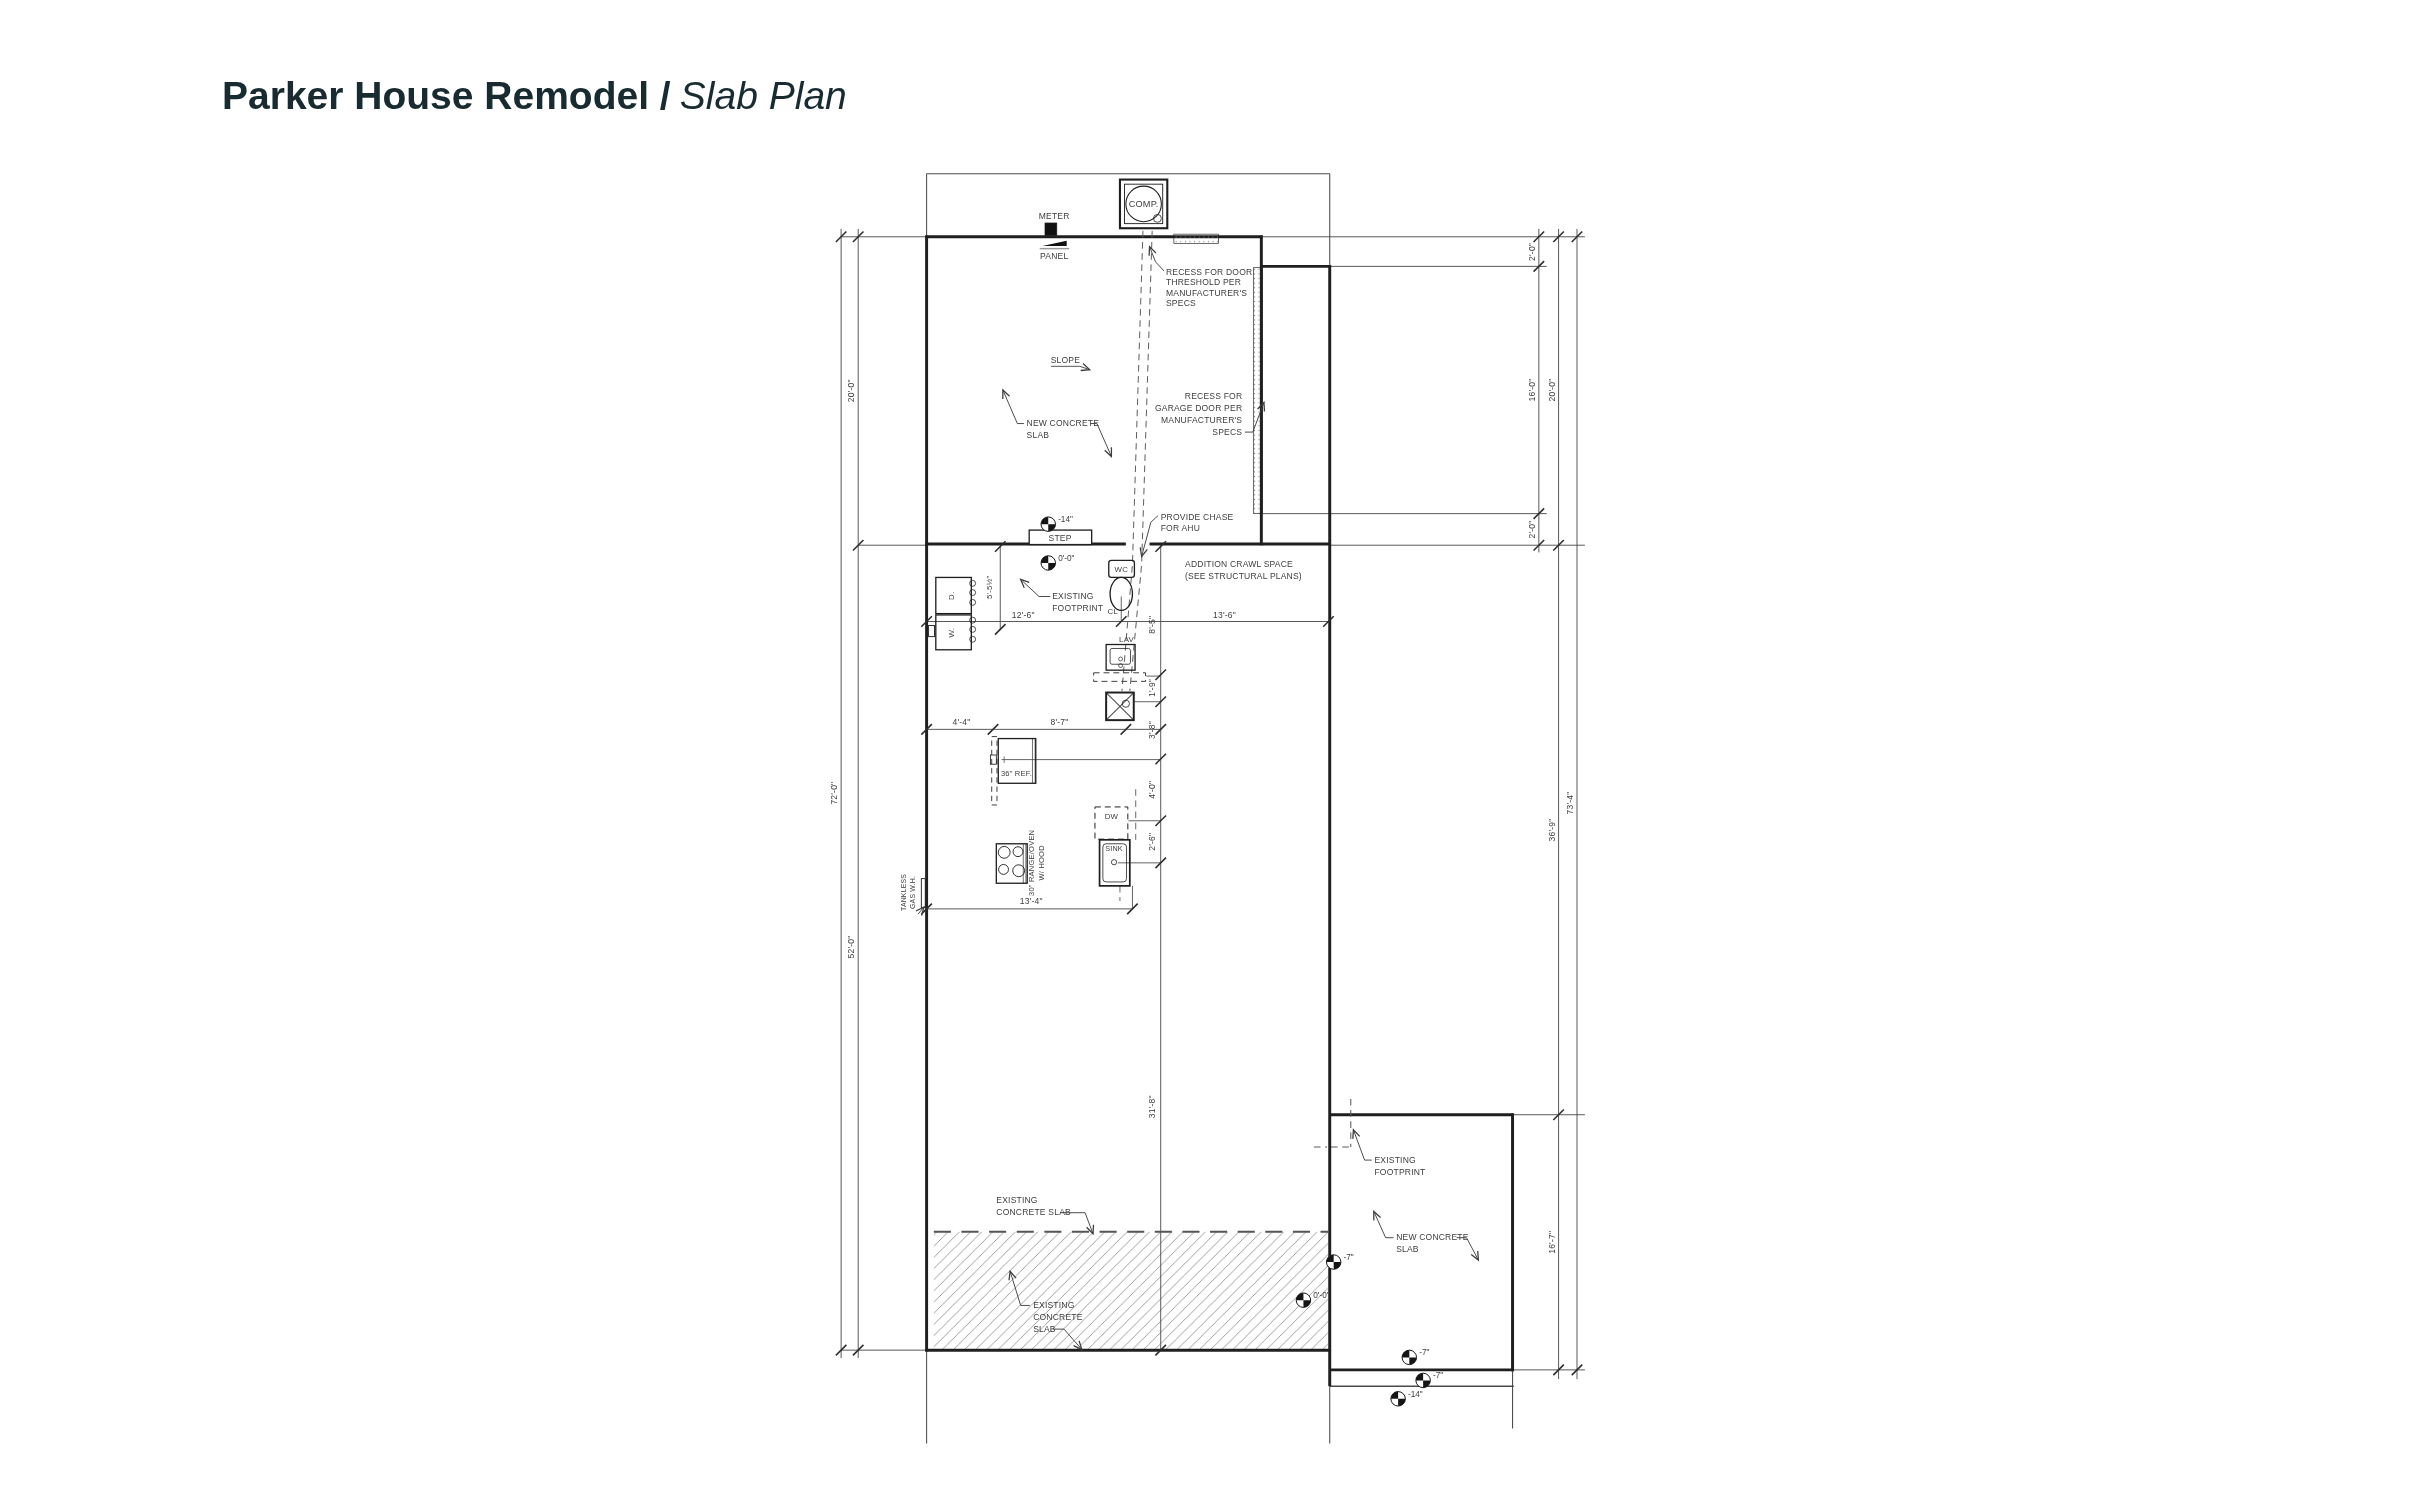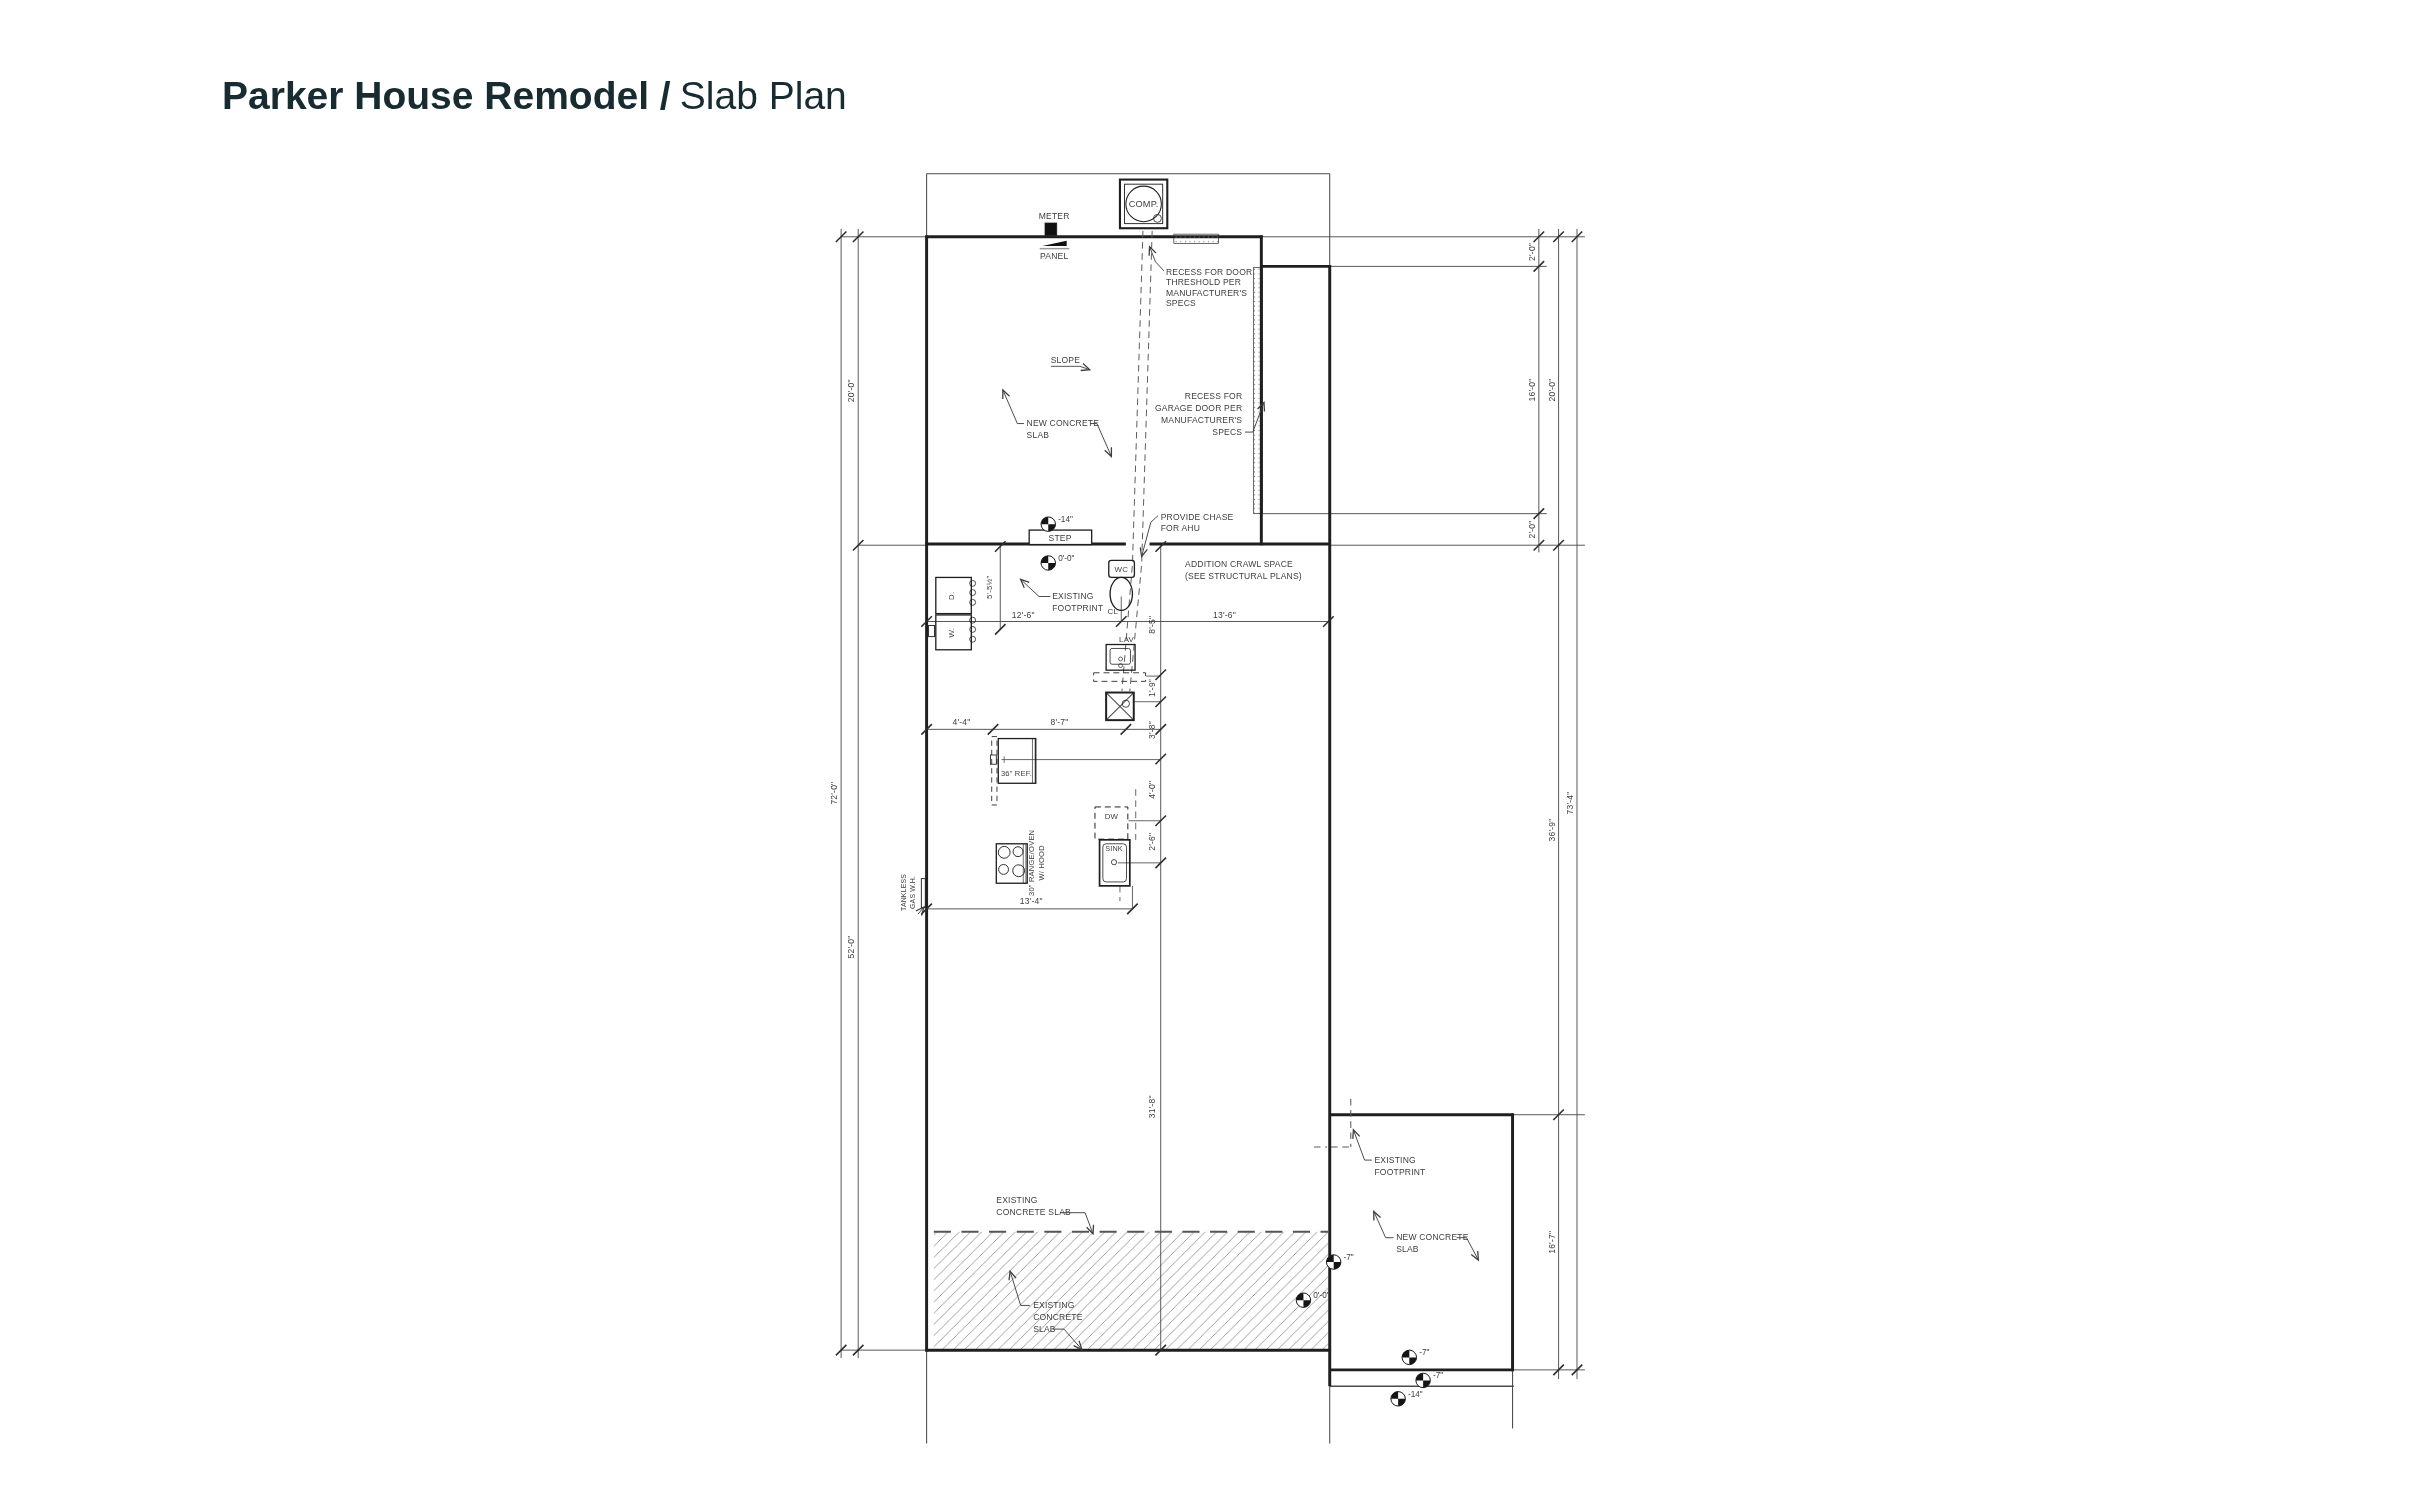--- a/index.html
+++ b/index.html
@@ -1,19 +1,19 @@
 <!DOCTYPE html>
 <html style="font-size:10.5px"><head>
 <meta charset="utf-8">
 <style>
   html,body{margin:0;padding:0;background:#ffffff;}
   body{width:2426px;height:1510px;position:relative;font-family:"Liberation Sans",sans-serif;overflow:hidden;}
   #titlebar{position:absolute;left:222px;top:74px;white-space:nowrap;}
   #title-main{font-weight:700;font-size:39px;letter-spacing:0px;}
-  #title-sub{font-weight:300;font-size:39px;margin-left:9.2px;}
+  #title-sub{font-weight:300;font-style:italic;font-size:39px;margin-left:9.2px;}
   #drawing{position:absolute;left:0;top:0;}
   svg text{font-family:"Liberation Sans",sans-serif;}
 </style>
 </head>
 <body>
 
 <div id="titlebar" style="color: rgb(24, 43, 49);">
   <span id="title-main">Parker House Remodel /</span><span id="title-sub">Slab Plan</span>
 </div>
 

